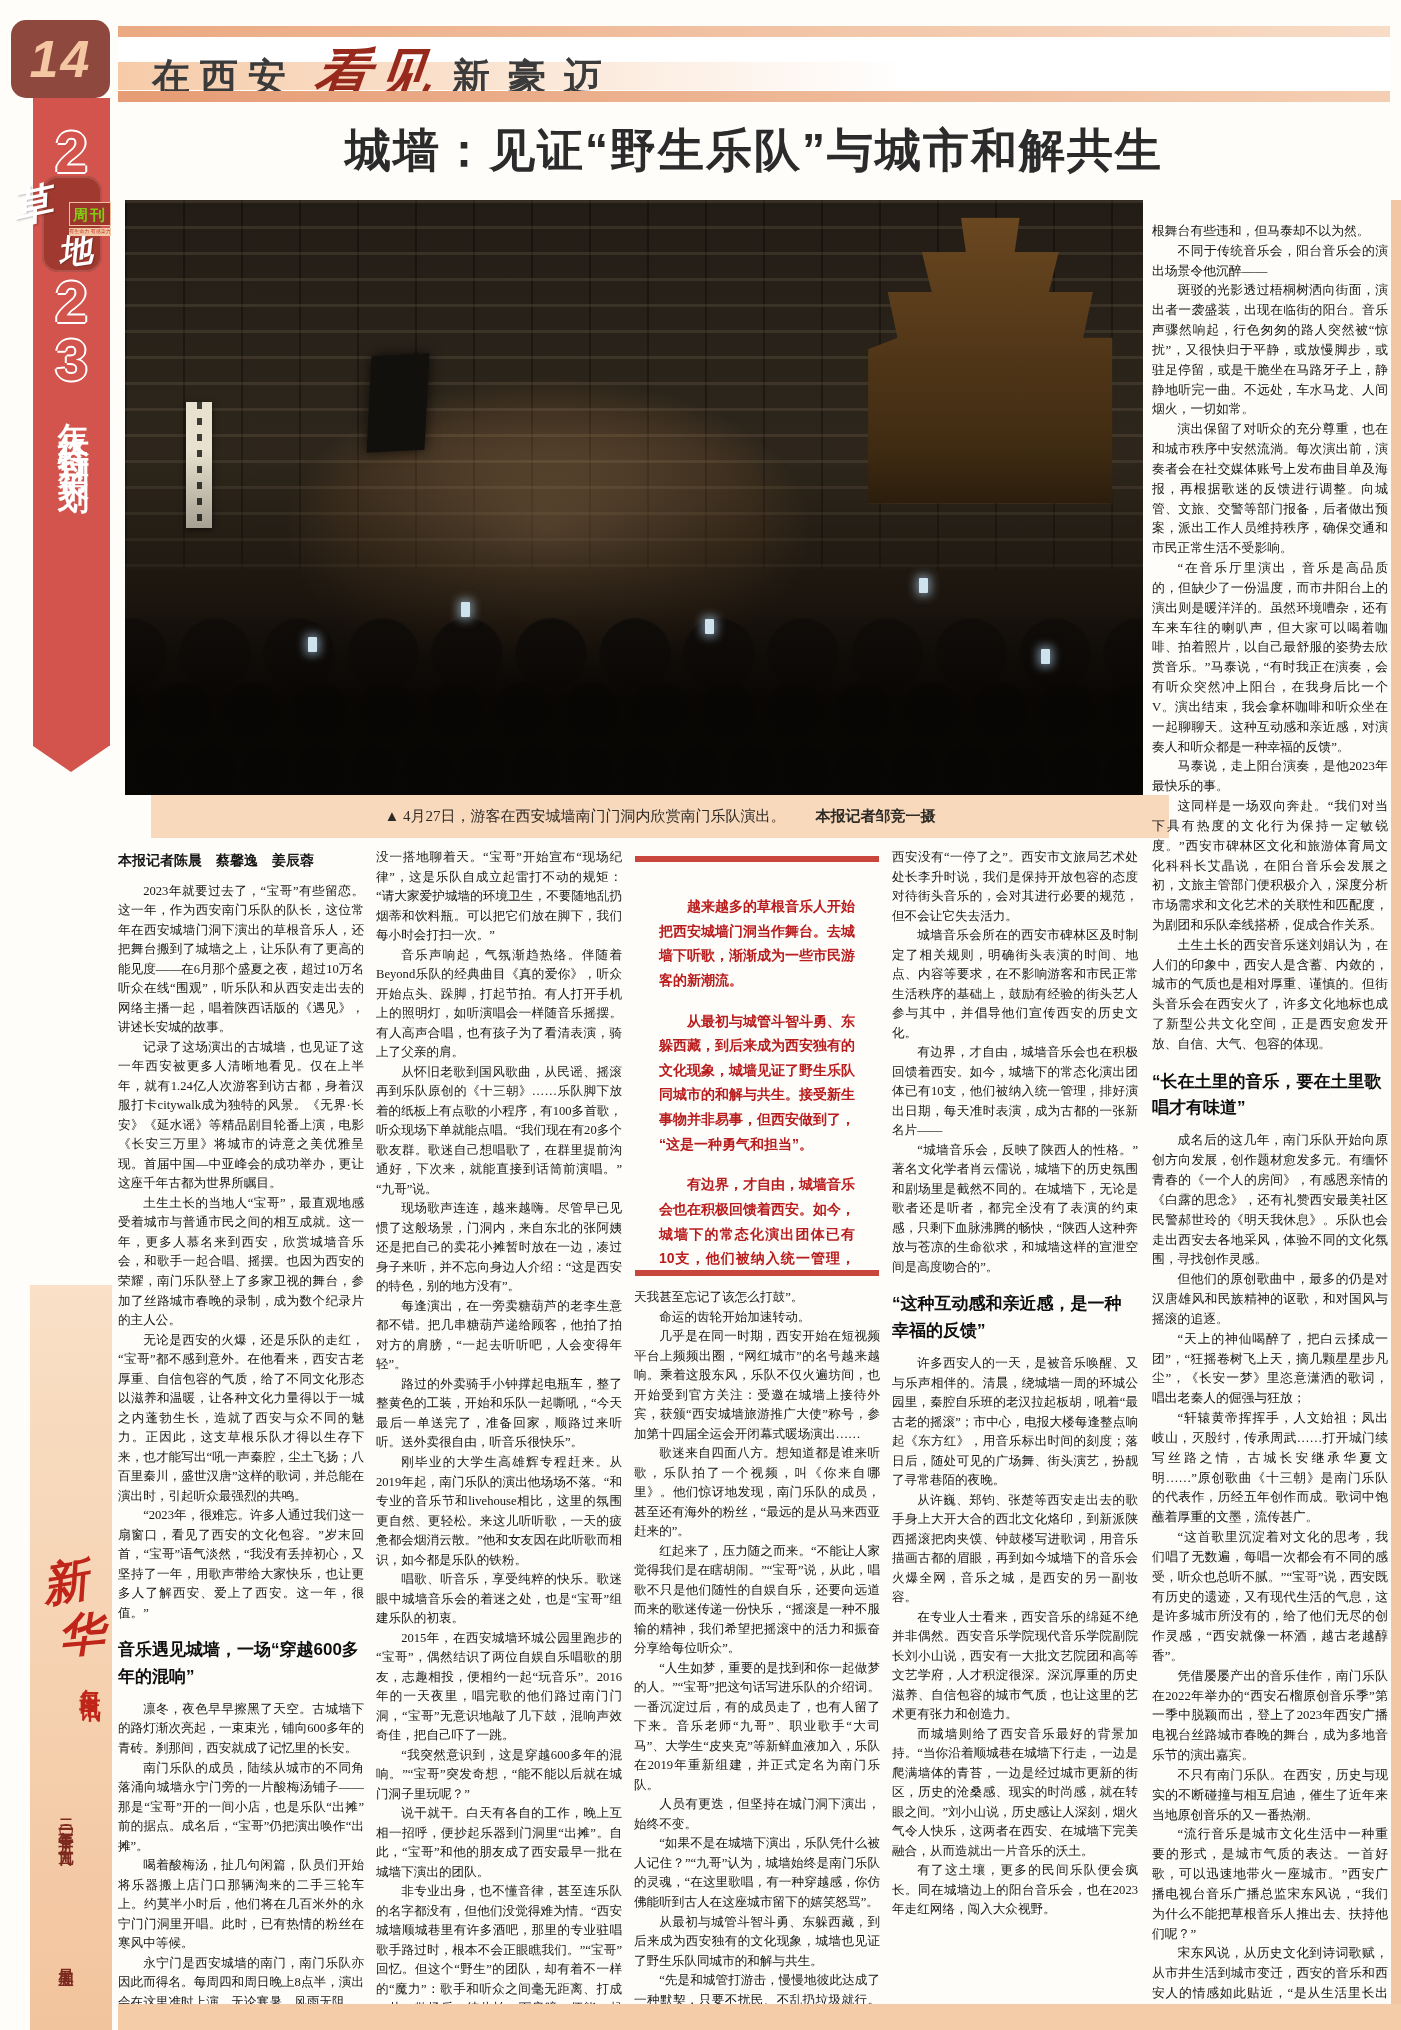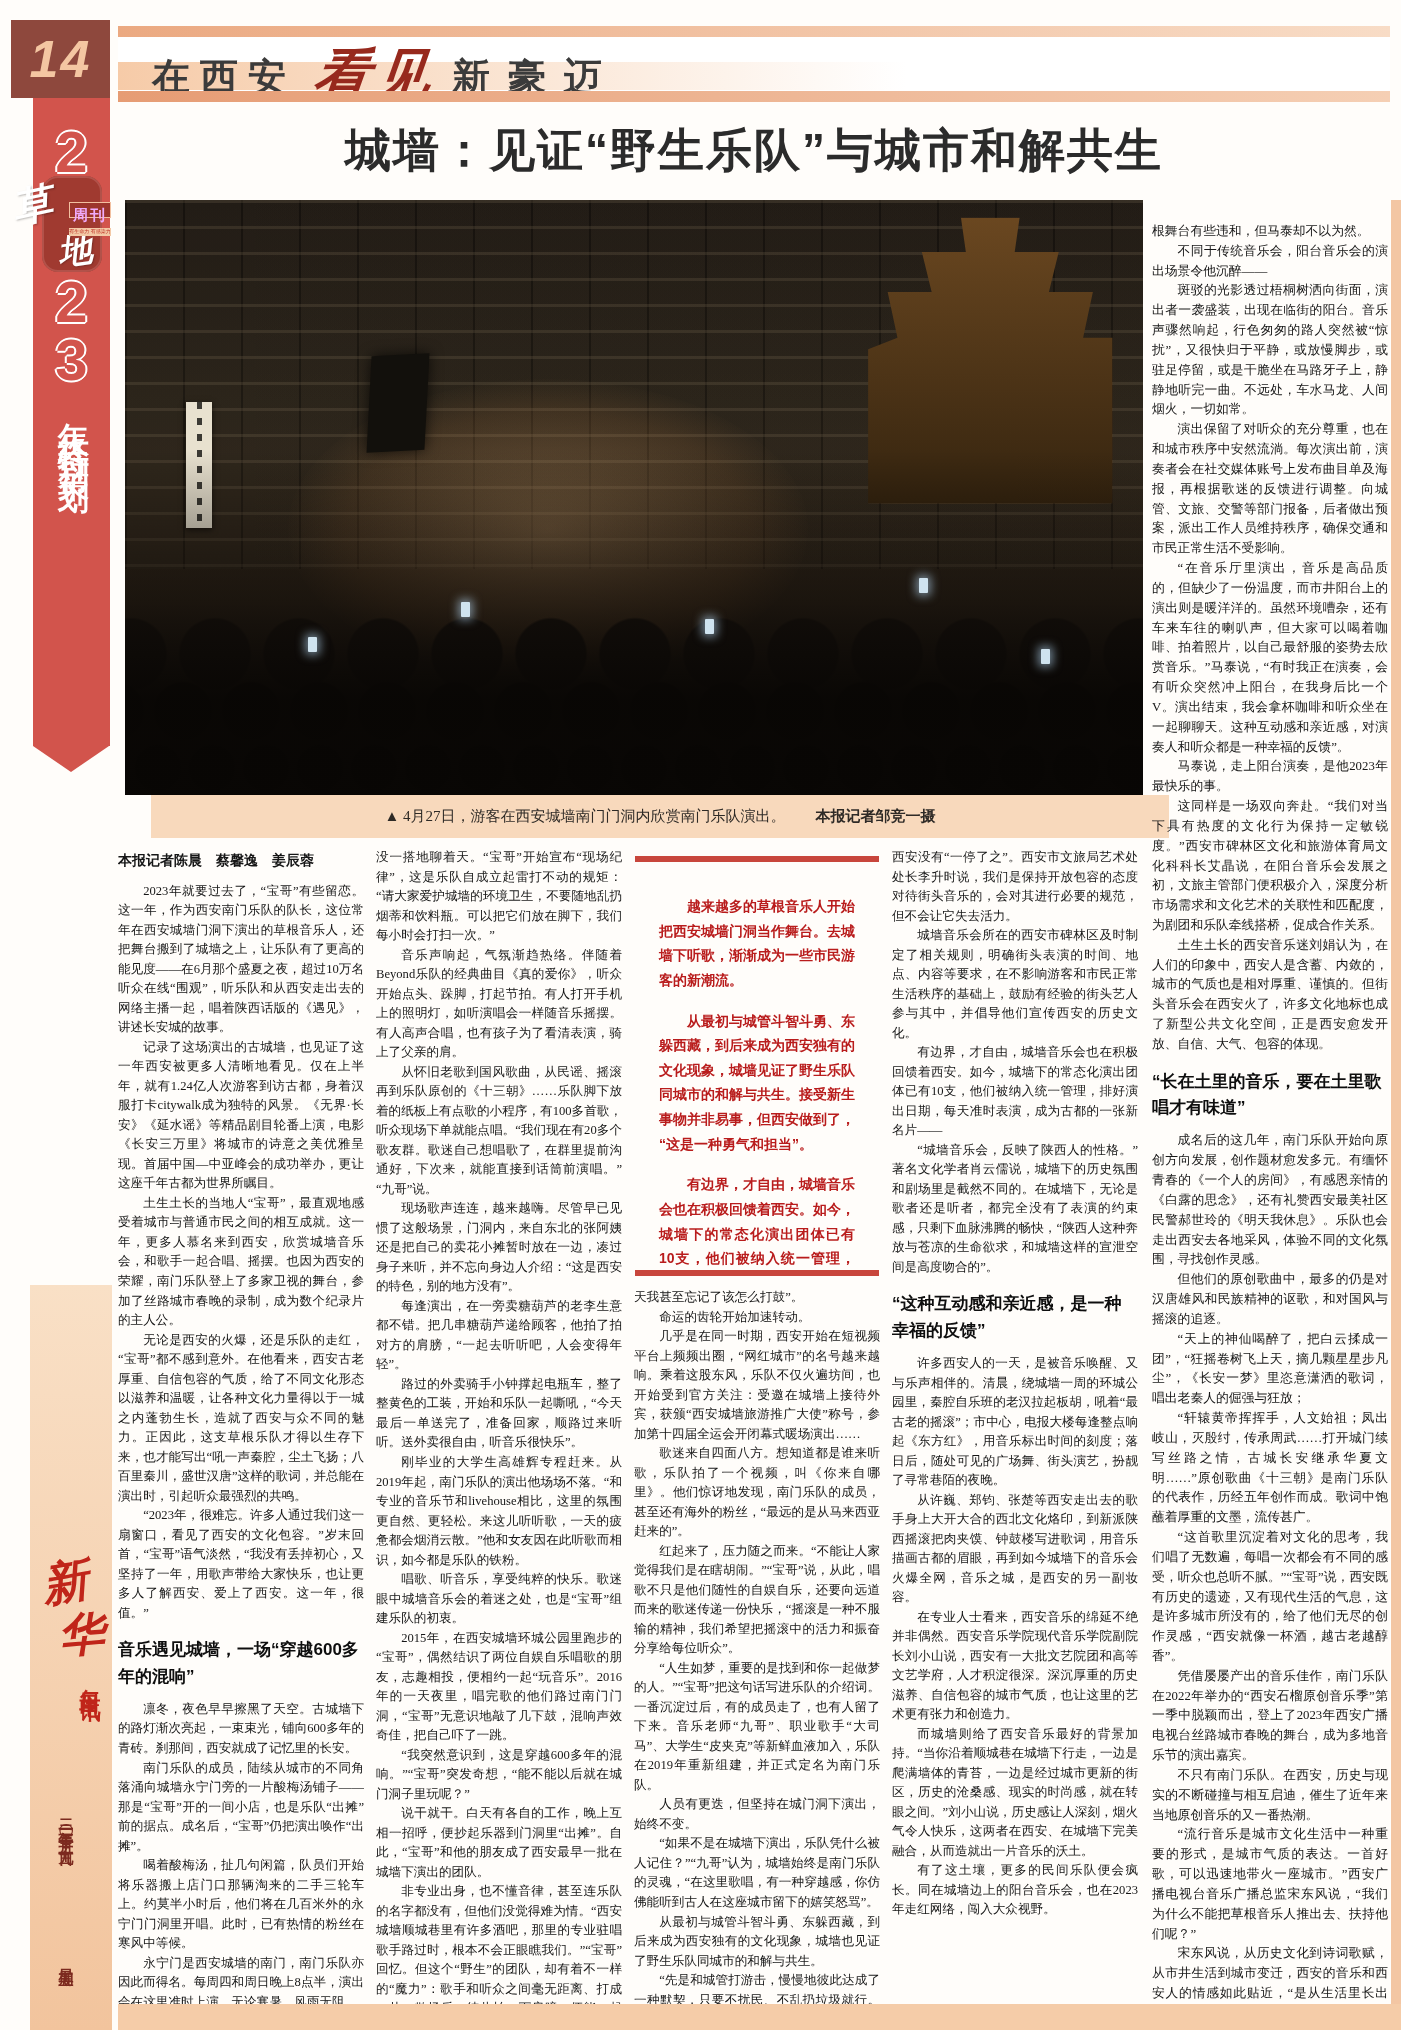--- a/index.html
+++ b/index.html
@@ -2,38 +2,38 @@
 <html lang="zh"><head>
 <meta charset="utf-8">
 <style>
   * { margin:0; padding:0; box-sizing:border-box; }
   html,body { background:#e8e8e8; }
   .page { position:relative; width:1401px; height:2030px; background:#fffdfa; overflow:hidden;
           font-family:"Liberation Serif","DejaVu Serif",serif; margin:0 auto; }
 
   
   .numbox { position:absolute; left:11px; top:20px; width:99px; height:78px; background:#8e483d;
-            display:flex; align-items:center; justify-content:center; }
+            display:flex; align-items:center; justify-content:center;border-radius:15px; }
   .numbox span { color:#f4c6a2; font:italic 900 52px "Liberation Sans","DejaVu Sans",sans-serif; letter-spacing:2px; }
   .band { position:absolute; left:33px; top:98px; width:77px; height:648px; background:#d2544c; }
   .band-point { position:absolute; left:33px; top:746px; width:0; height:0;
                 border-left:38.5px solid transparent; border-right:38.5px solid transparent;
                 border-top:26px solid #d2544c; }
   .ydigit { position:absolute; width:77px; text-align:center; color:#d2544c;
             font:900 58px "Liberation Sans","DejaVu Sans",sans-serif;
             text-shadow:-2px 0 #fff,2px 0 #fff,0 -2px #fff,0 2px #fff,-1px -1px #fff,1px 1px #fff; }
   .d1 { left:33px; top:118px; } .d2 { left:33px; top:268px; } .d3 { left:33px; top:326px; }
   .zeroblock { position:absolute; left:42px; top:176px; width:60px; height:96px; background:#a03a30;
                border-radius:16px; box-shadow:inset 0 0 0 2px #b2524a; }
   .caodi { position:absolute; color:#fff; font:italic 700 40px "Liberation Serif",serif;
            text-shadow:1px 1px 2px rgba(0,0,0,.25); }
   .cao { left:12px; top:178px; transform:rotate(-12deg); }
   .di  { left:58px; top:228px; transform:rotate(-8deg); font-size:34px; }
-  .zkbadge { position:absolute; left:69px; top:202px; width:42px; height:16px; background:#9c352c;
-             color:#f0abfc; font:700 15px/24px "Liberation Sans",sans-serif; text-align:center; letter-spacing:2px;
+  .zkbadge { position:absolute; left:69px; top:202px; width:42px; height:24px; background:#9c352c;
+             color:#84cc16; font:700 15px/24px "Liberation Sans",sans-serif; text-align:center; letter-spacing:2px;
              border:1px solid #f2c0a0; }
   .zkslogan { position:absolute; left:69px; top:228px; width:42px; font:400 5px/7px "Liberation Sans",sans-serif;
               color:#c03326; background:#f3c9a6; text-align:center; overflow:hidden; height:8px; }
   .special { position:absolute; left:52px; top:398px; writing-mode:vertical-rl; text-orientation:upright;
              color:#fff; font:700 31px "Liberation Sans","DejaVu Sans",sans-serif; letter-spacing:12px; }
   .side-bottom { position:absolute; left:30px; top:1285px; width:82px; height:745px;
                  background:linear-gradient(180deg,#f9e0c6,#f2c49d); }
   .xh { position:absolute; color:#c0251a; font:italic 900 46px "Liberation Serif",serif; }
   .xh1 { left:42px; top:1552px; transform:rotate(-10deg); }
   .xh2 { left:58px; top:1604px; transform:rotate(-5deg); }

